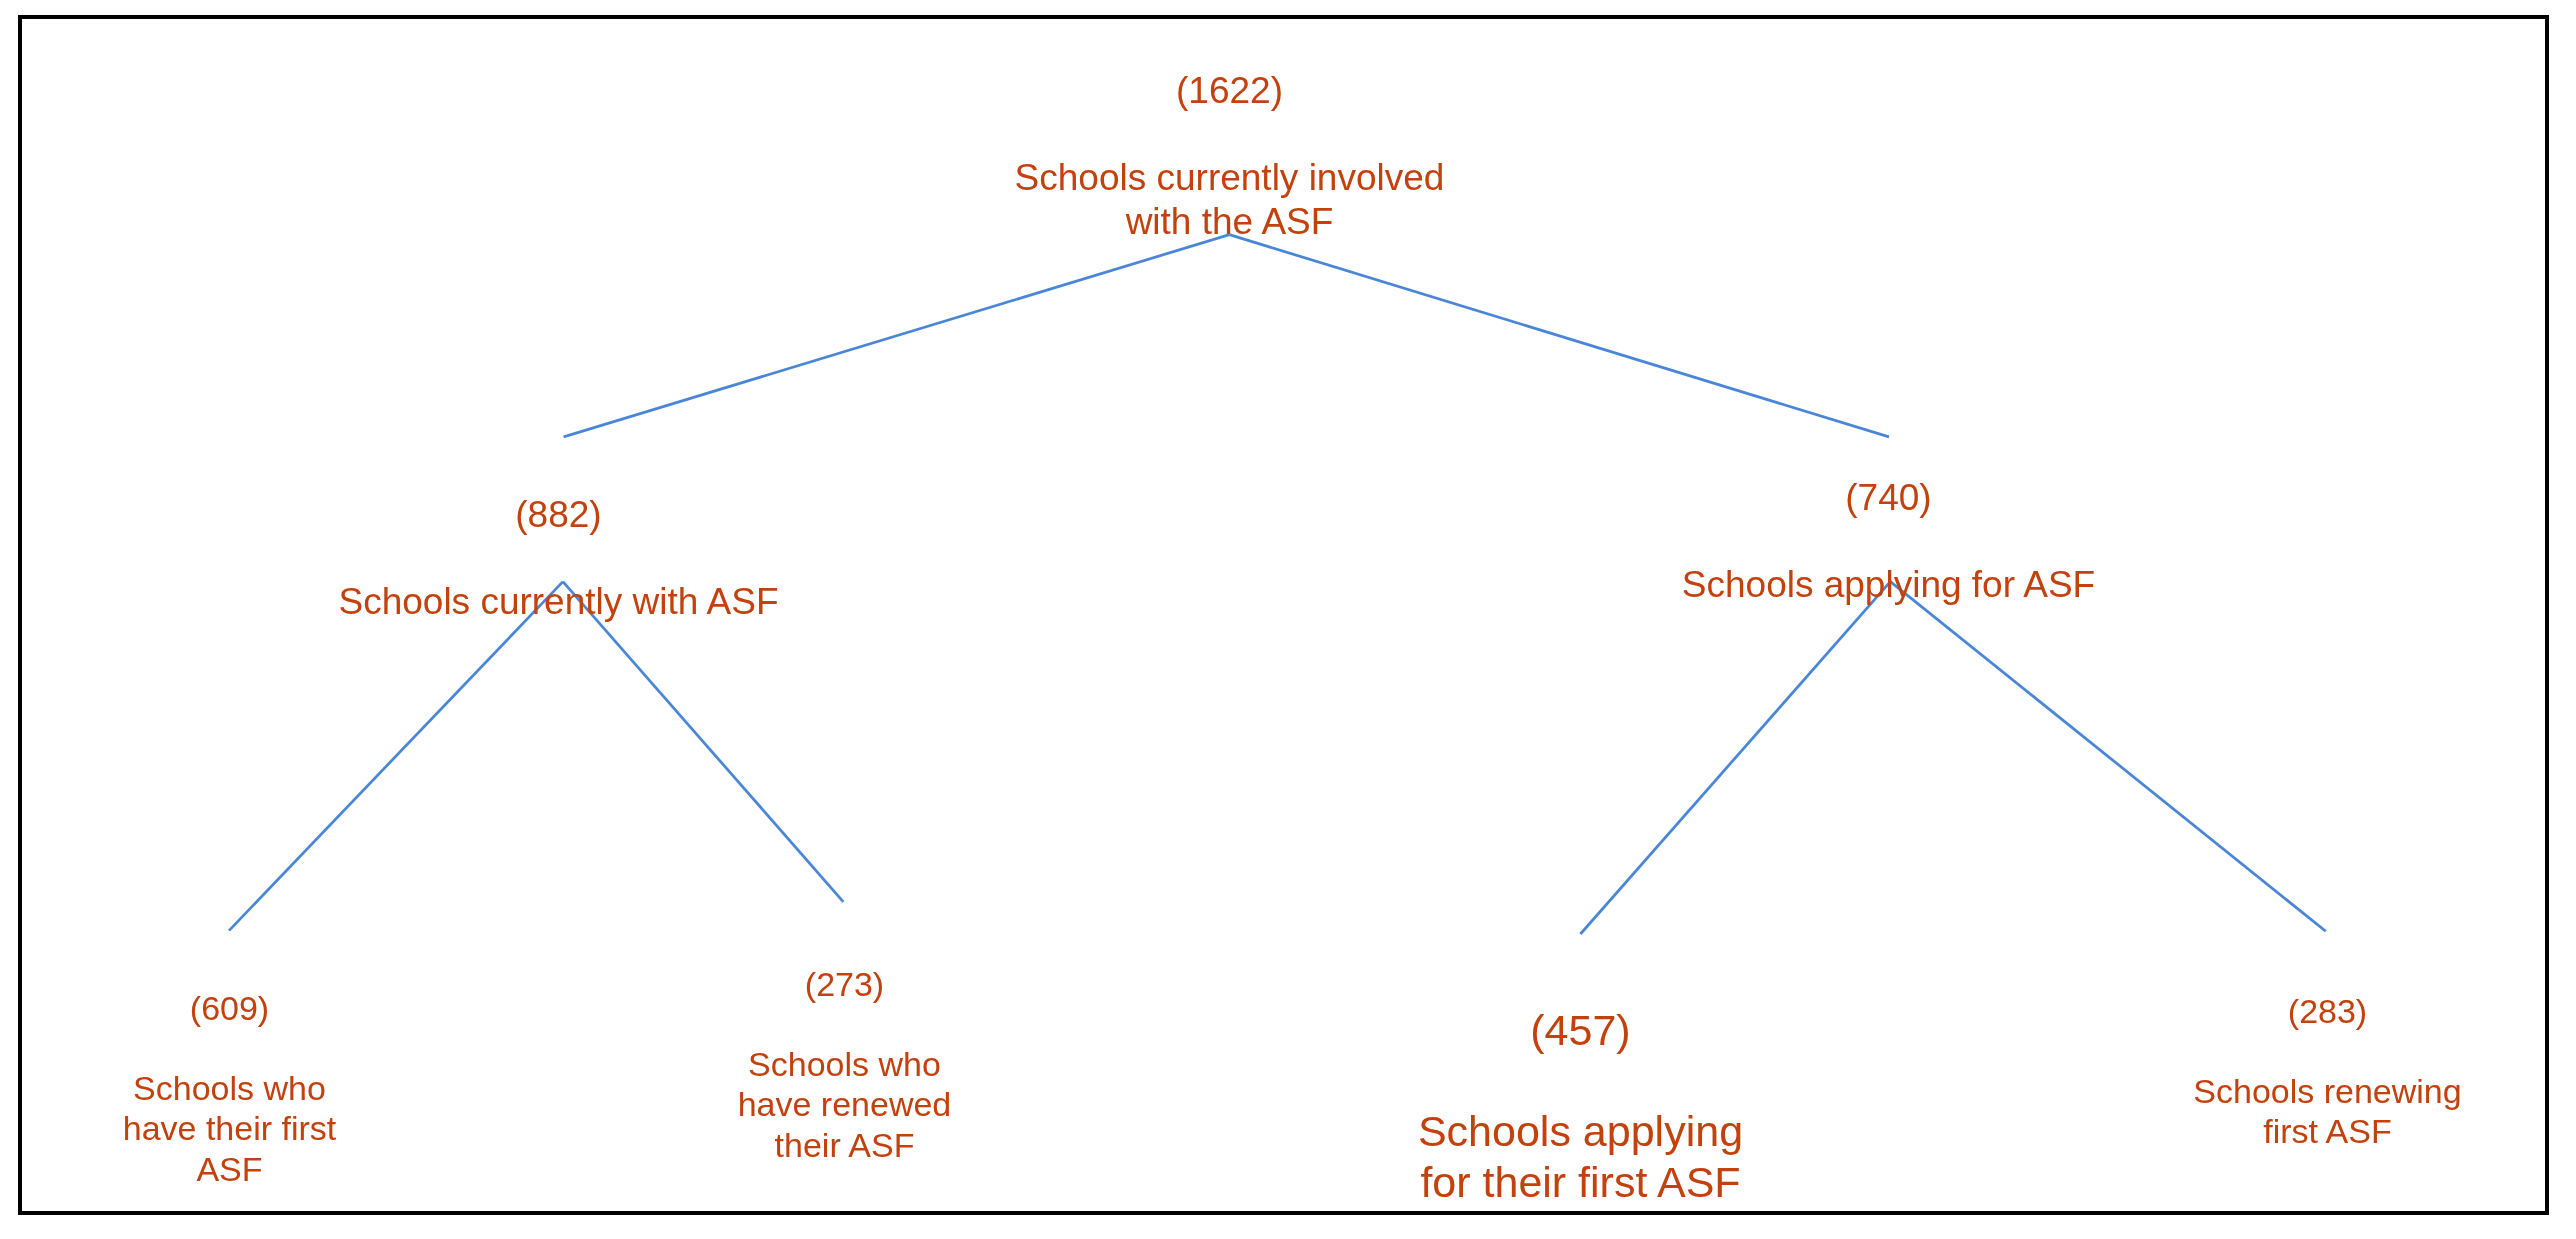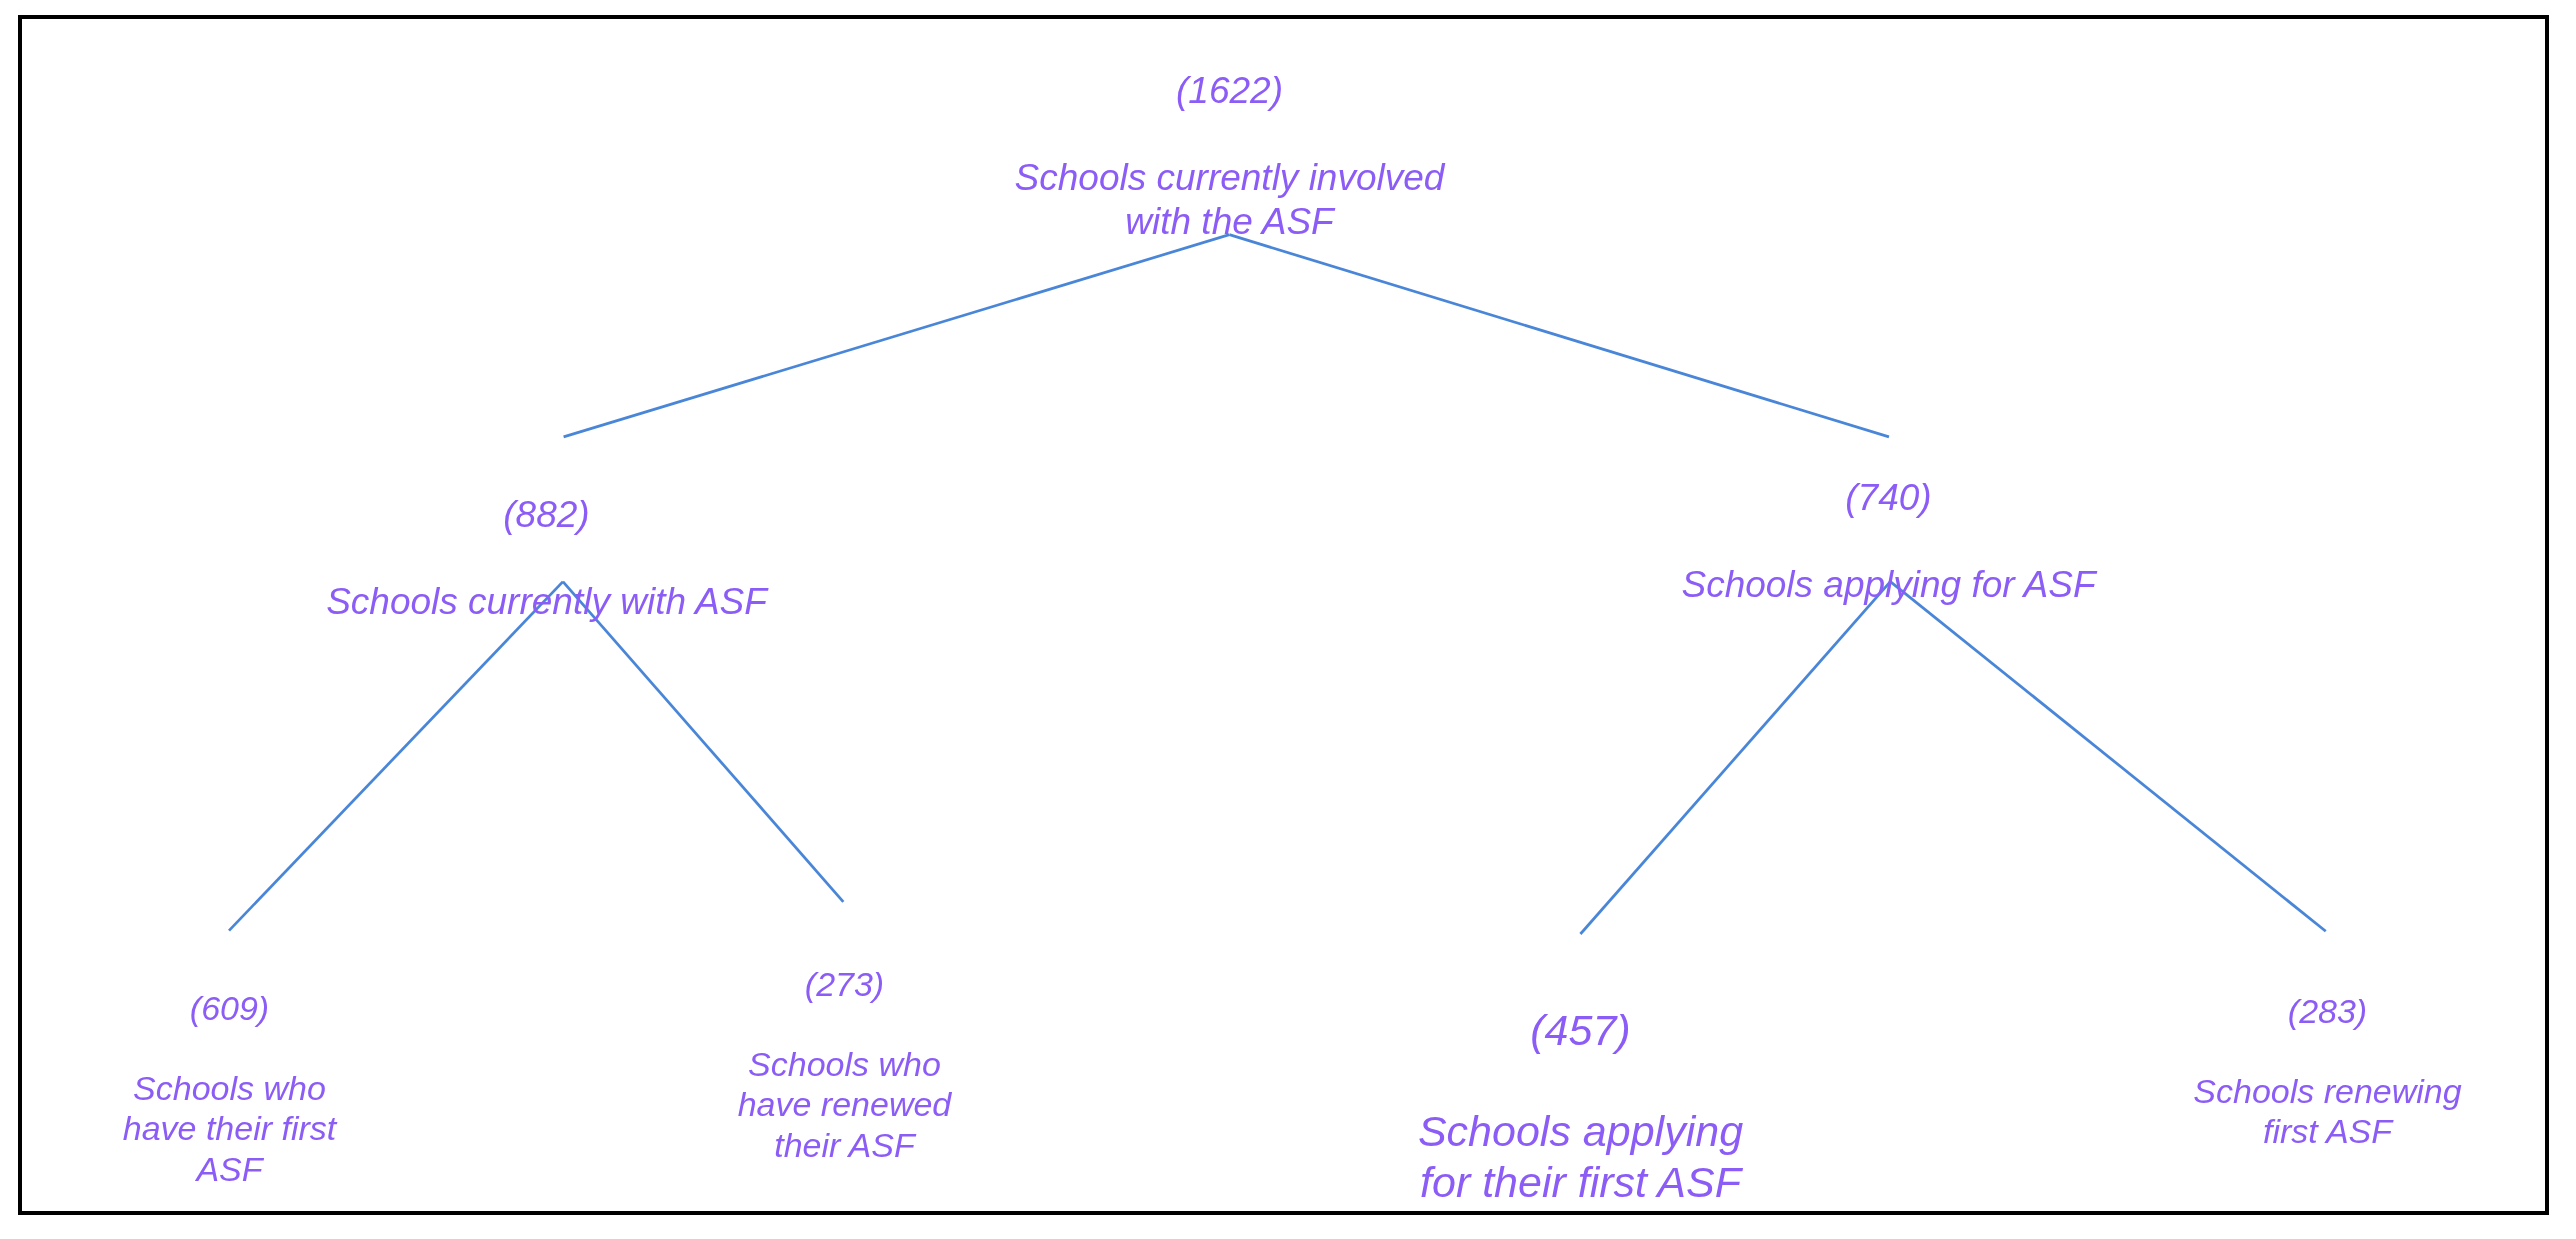--- a/index.html
+++ b/index.html
@@ -29,42 +29,41 @@
     position: absolute;
     left: 0;
     top: 0;
     width: 2576px;
     height: 1240px;
     pointer-events: none;
   }
   .node {
     position: absolute;
     text-align: center;
-    color: #8b5cf6;
+    color: #c2410c;
     line-height: 1.18;
     white-space: pre-line;
     font-weight: 400;
-    font-style: italic;
   }
   .node .num {
     display: block;
   }
   .node .lbl {
     display: block;
   }
   
   #node-root {
     left: 921px;
     top: 25px;
     width: 617px;
     font-size: 37px;
   }
   
   #node-current {
-    left: 238px;
+    left: 250px;
     top: 449px;
     width: 617px;
     font-size: 37px;
   }
   #node-applying {
     left: 1580px;
     top: 432px;
     width: 617px;
     font-size: 37px;
   }

